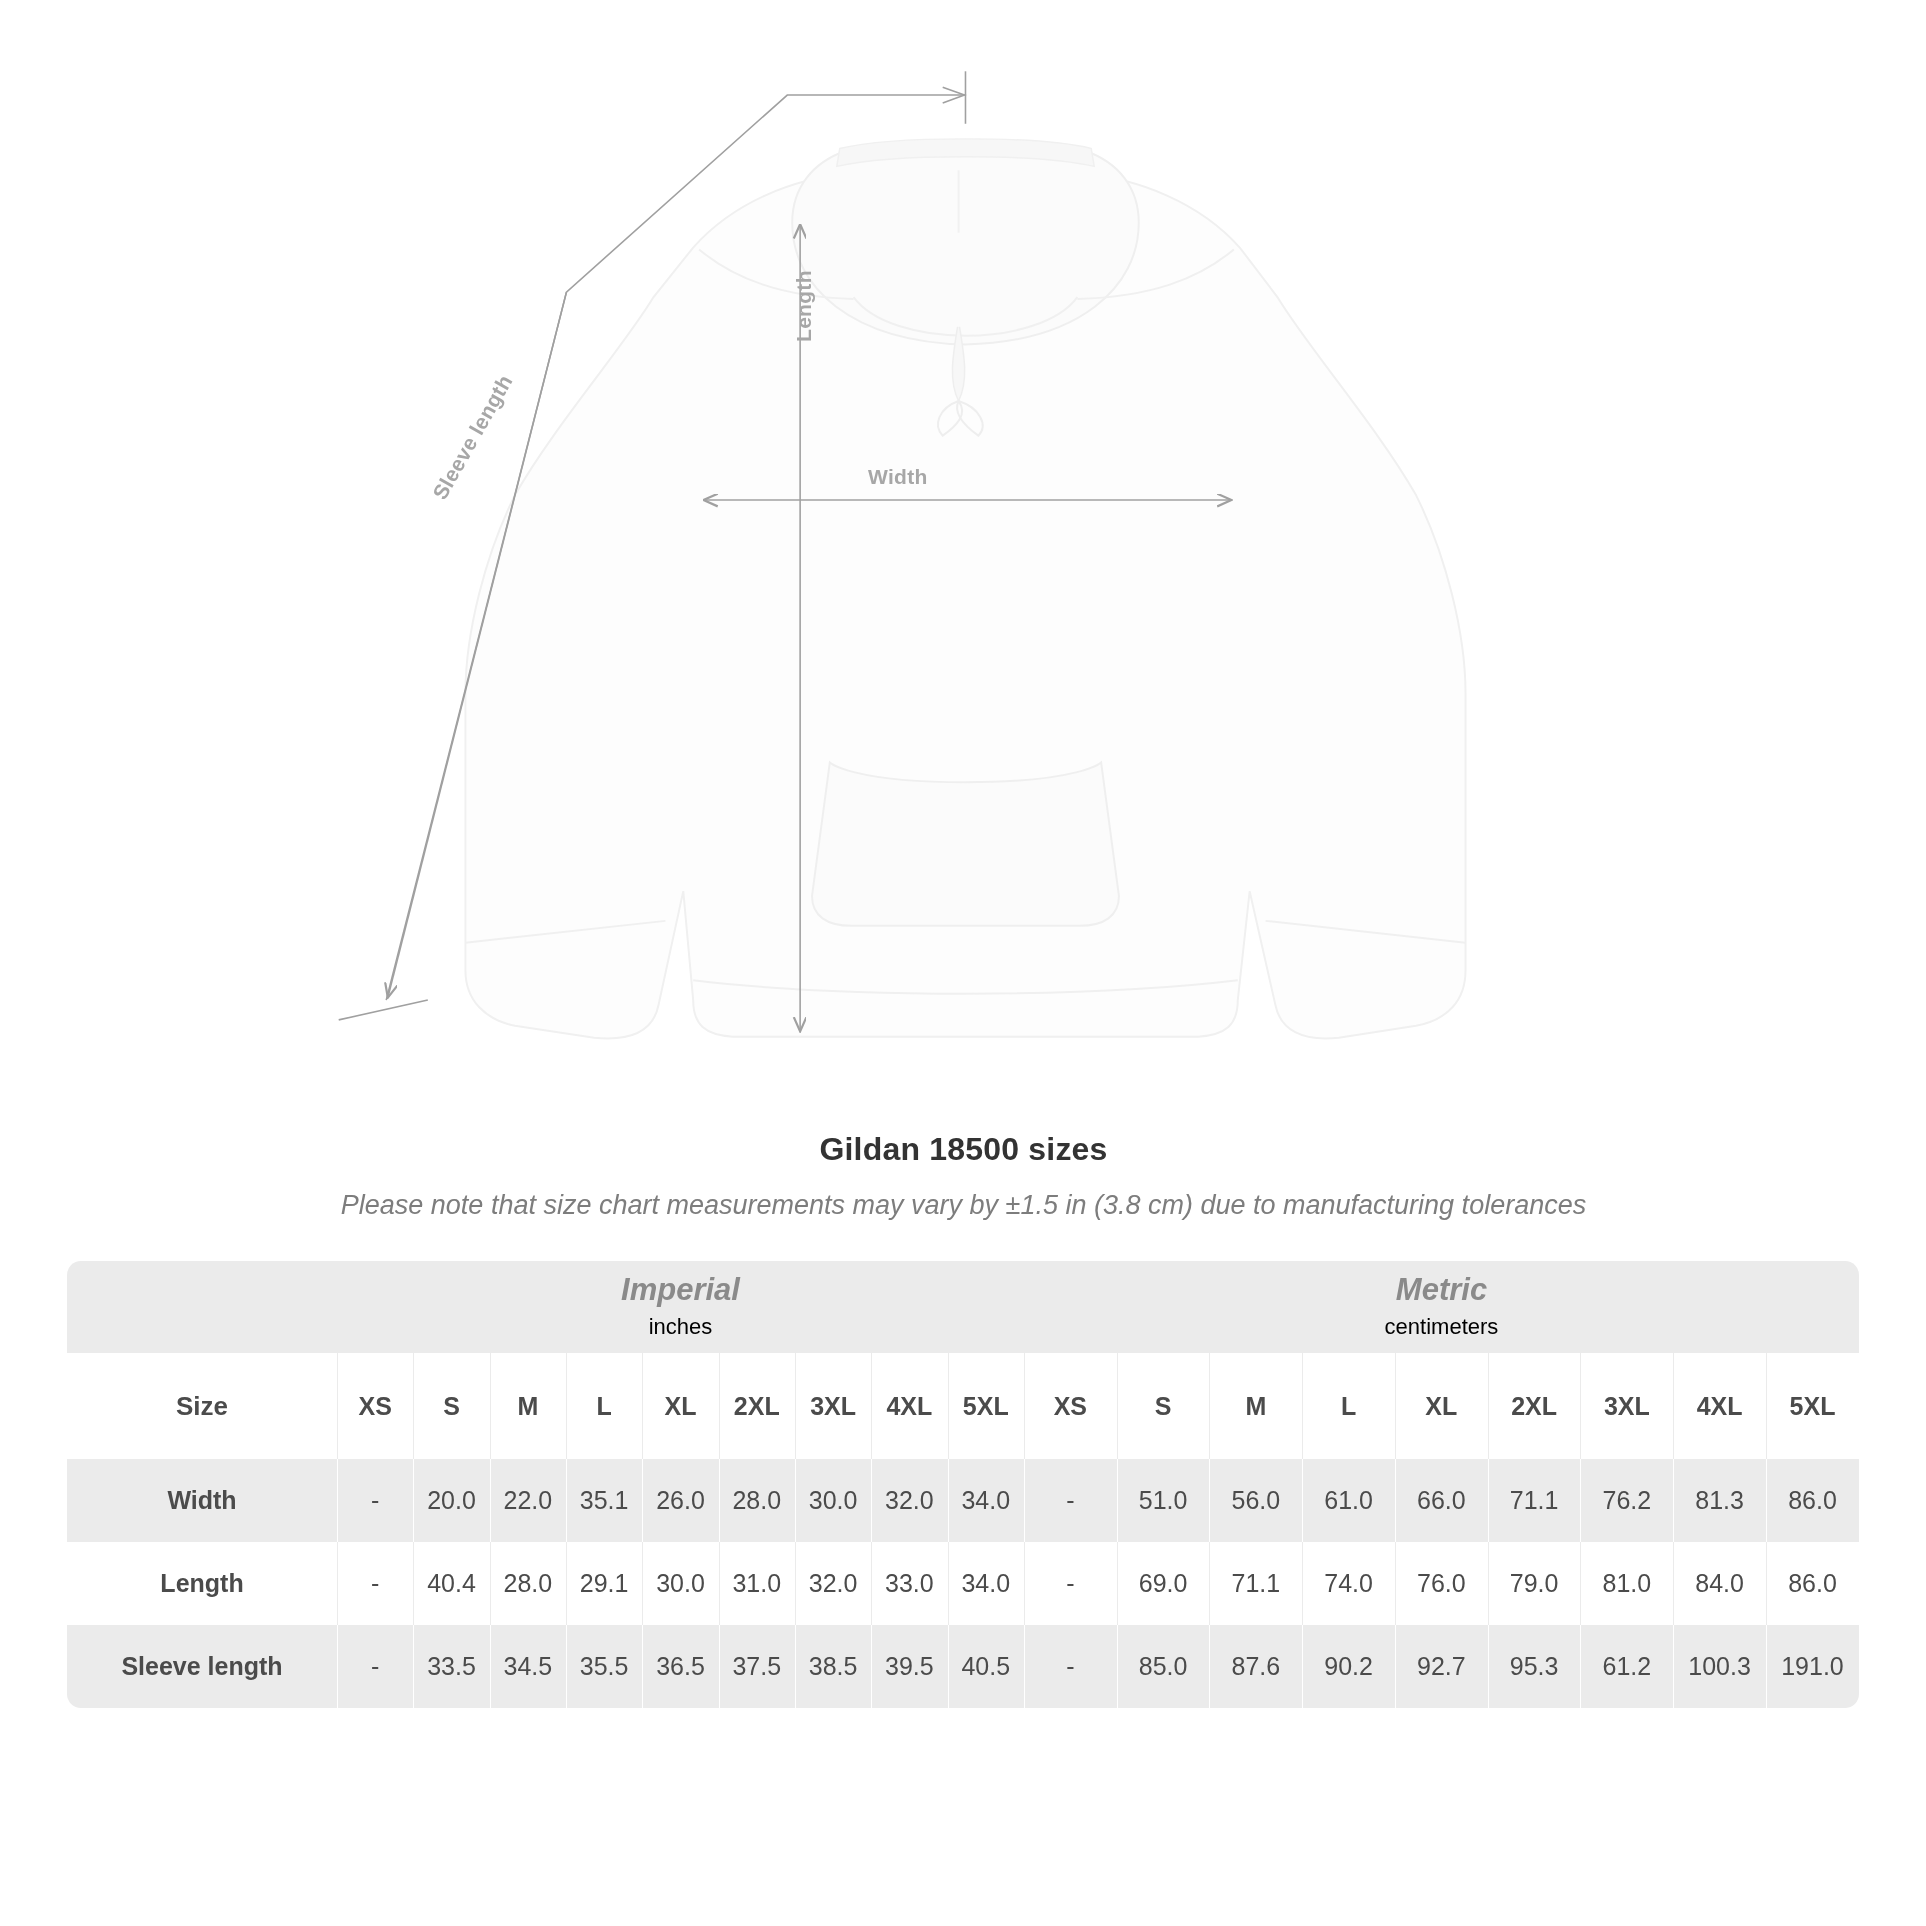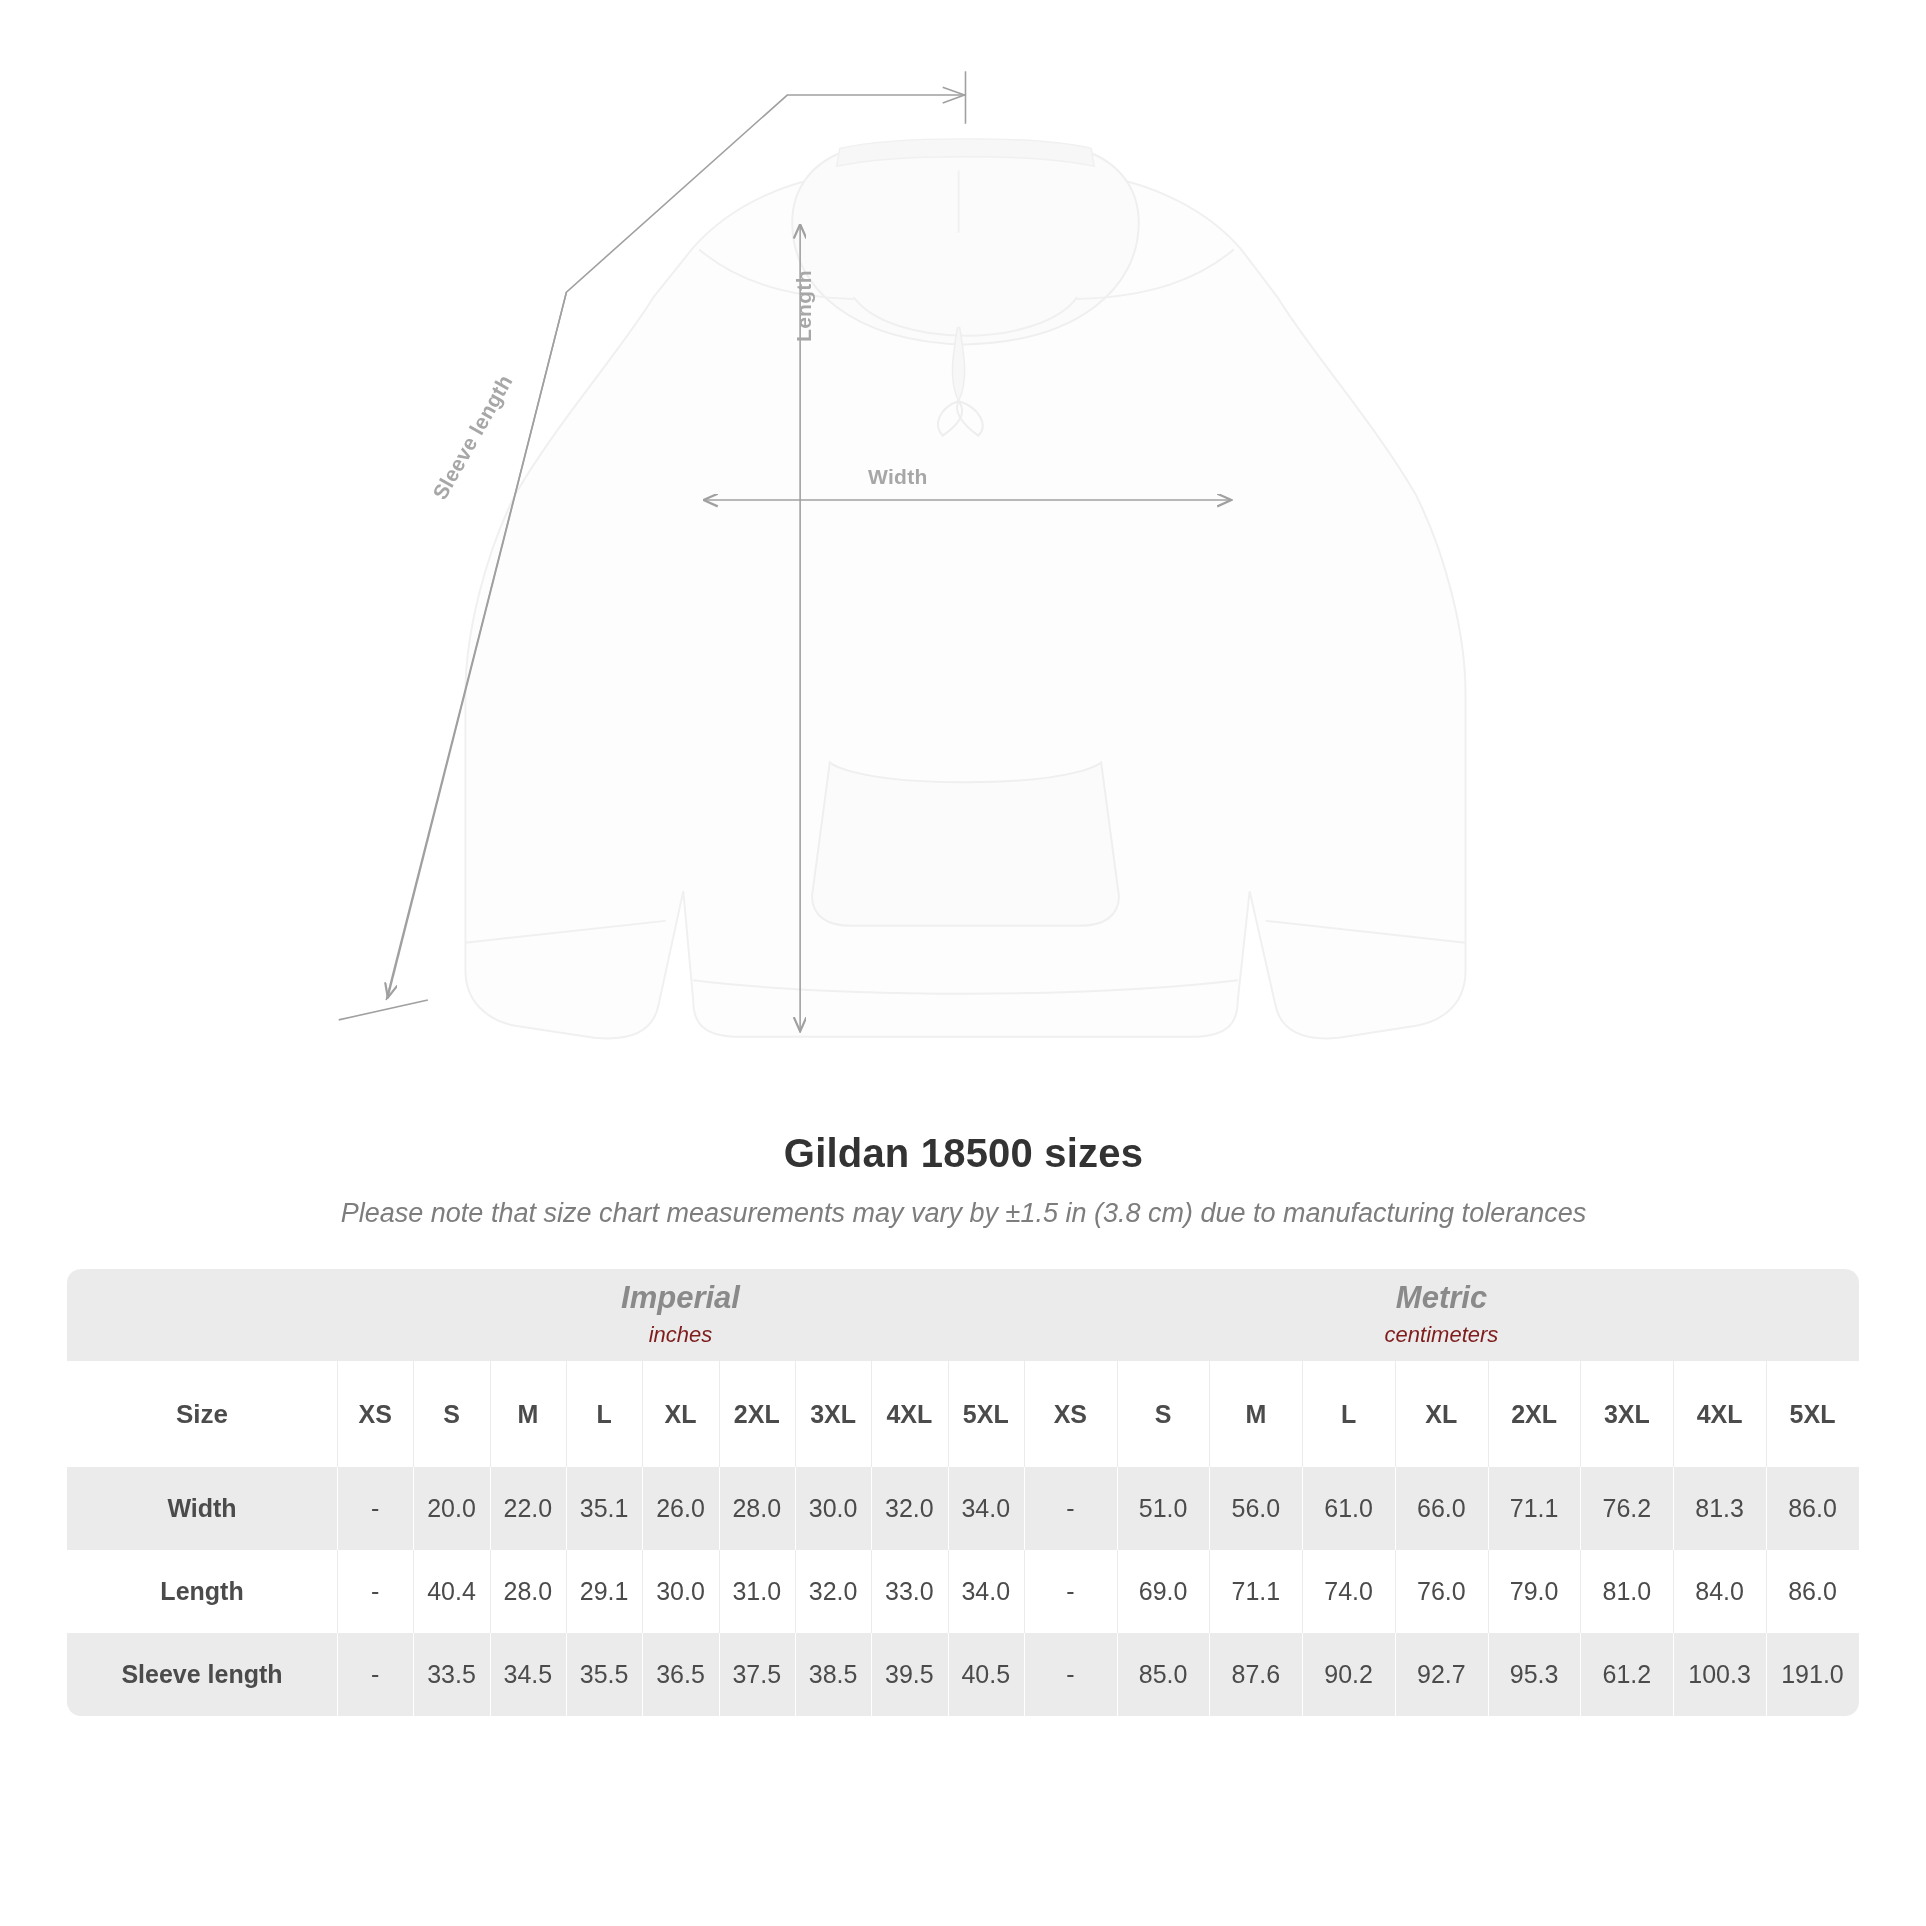--- a/index.html
+++ b/index.html
@@ -50,21 +50,21 @@
     transform: rotate(-60.5deg);
     transform-origin: left top;
   }
 
   
   .titles {
     text-align: center;
     margin-top: 22px;
   }
   .chart-title {
-    font-size: 40px;
+    font-size: 32px;
     font-weight: bold;
     color: #333333;
     margin: 0;
     letter-spacing: 0.2px;
   }
   .chart-note {
     margin: 22px 0 0 0;
     font-size: 27px;
     font-style: italic;
     color: #7d7d7d;
@@ -96,22 +96,21 @@
   .sys-row td.last  { border-top-right-radius: 14px; }
   .sys-name {
     font-size: 31px;
     font-weight: bold;
     font-style: italic;
     color: #8a8a8a;
     line-height: 1.25;
   }
   .sys-unit {
     font-size: 22px;
-    font-style: italic;
-    color: #7f1d1d;
+    color: #000000;
     line-height: 1.5;
   }
   
   .size-row td {
     height: 106px;
     background: #ffffff;
     font-weight: bold;
     color: #5a5a5a;
     font-size: 26px;
   }

